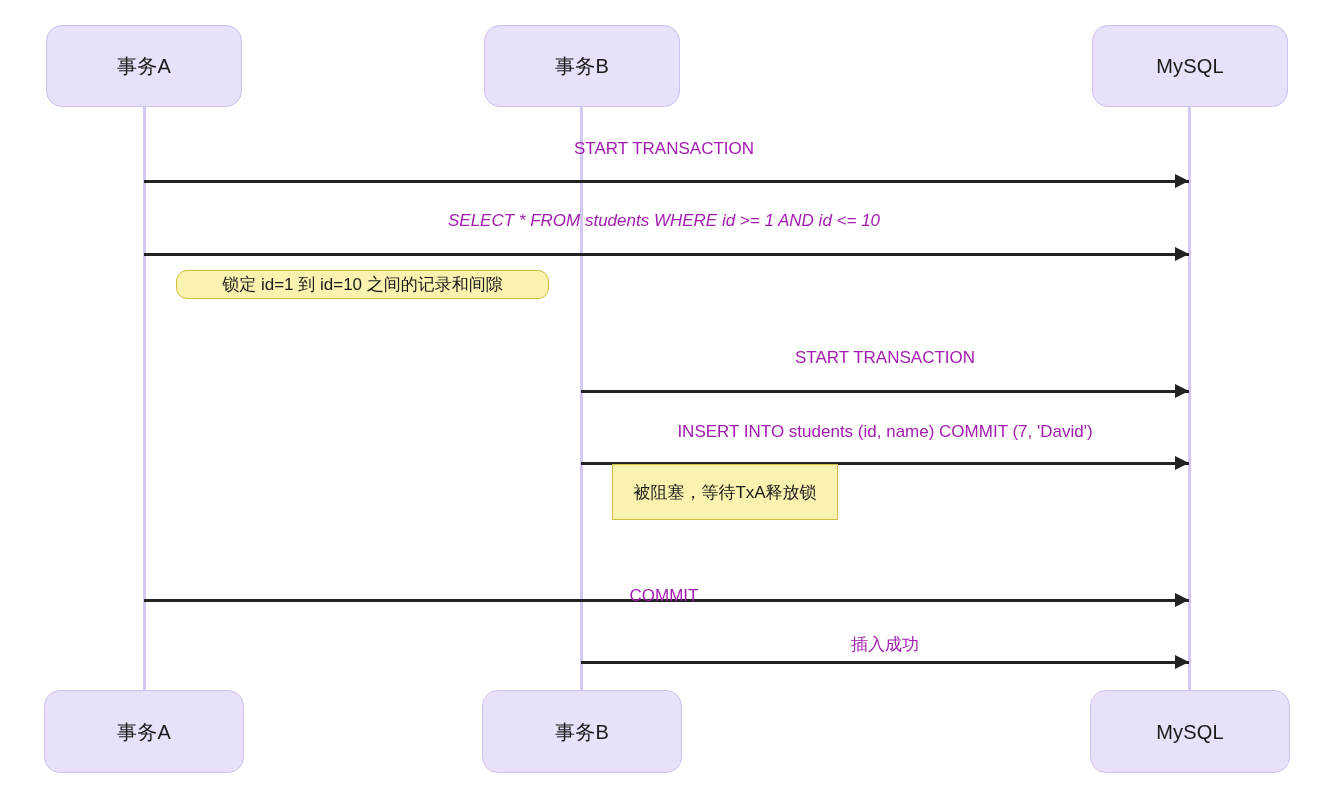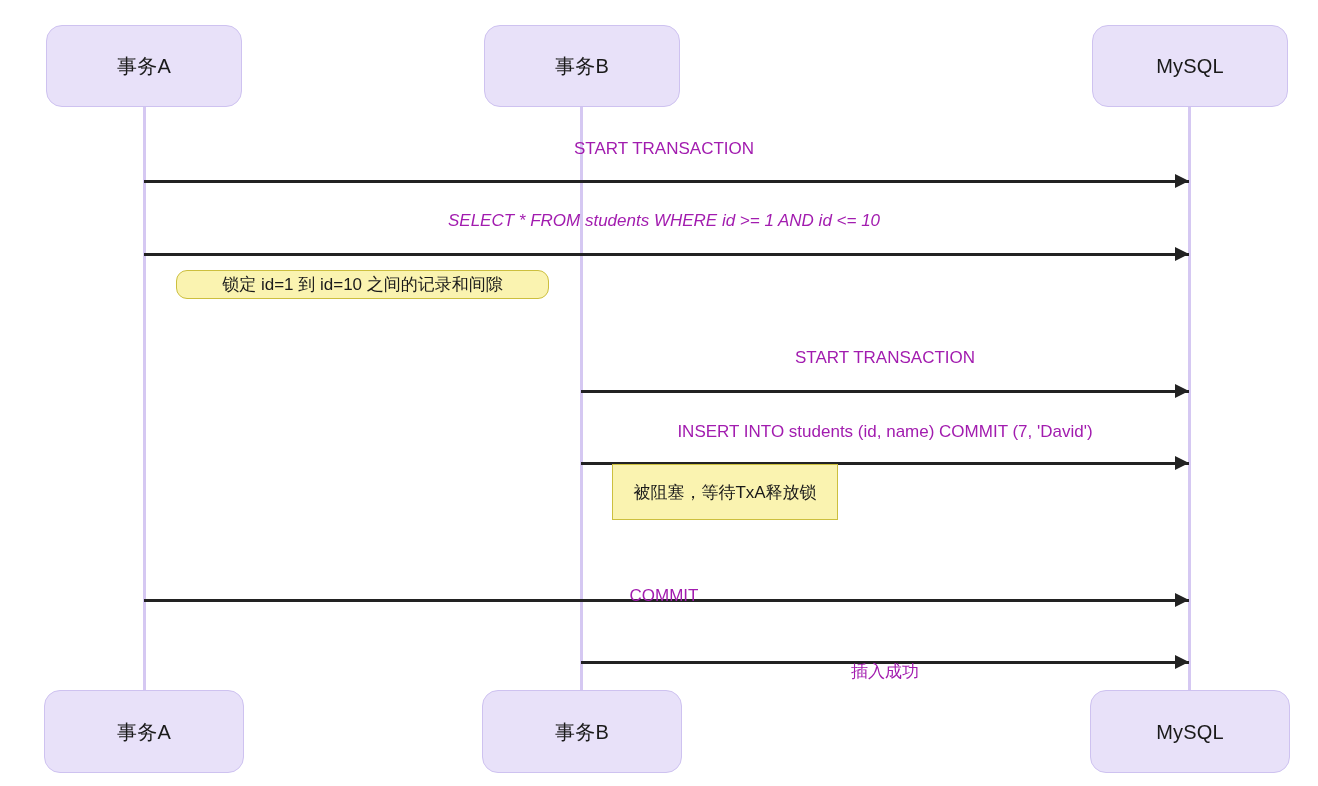--- a/index.html
+++ b/index.html
@@ -135,21 +135,21 @@
       <div class="message-label" style="left: 885px; top: 423px; transform: translateX(-50%);">INSERT INTO students (id, name) COMMIT (7, 'David')</div>
       <div class="message" style="left: 144px; top: 599px; width: 1045px;">
         <div class="message-line"></div>
         <div class="message-arrowhead" style="right: 0px;"></div>
       </div>
       <div class="message-label" style="left: 664px; top: 559px; transform: translateX(-50%); margin-top: 28px;">COMMIT</div>
       <div class="message" style="left: 581px; top: 661px; width: 608px;">
         <div class="message-line"></div>
         <div class="message-arrowhead" style="right: 0px;"></div>
       </div>
-      <div class="message-label" style="left: 885px; top: 663px; transform: translateX(-50%);">插入成功</div>
+      <div class="message-label" style="left: 885px; top: 636px; transform: translateX(-50%);">插入成功</div>
     </div>
 
   <div id="notes-layer">
       <div class="note-box" style="left: 176px; top: 270px; width: 373px; height: 29px; border-radius: 11px;">
         <span class="note-label">锁定 id=1 到 id=10 之间的记录和间隙</span>
       </div>
       <div class="note-box" style="left: 612px; top: 464px; width: 226px; height: 56px;">
         <span class="note-label">被阻塞，等待TxA释放锁</span>
       </div>
     </div>

